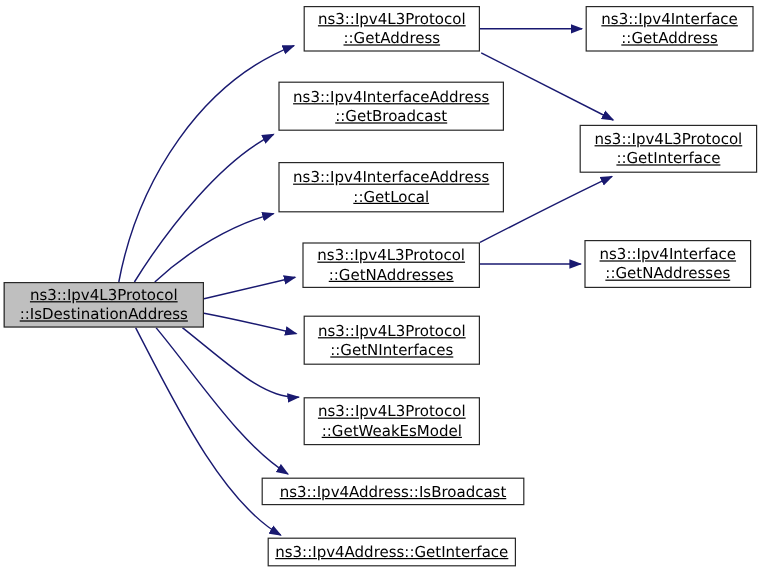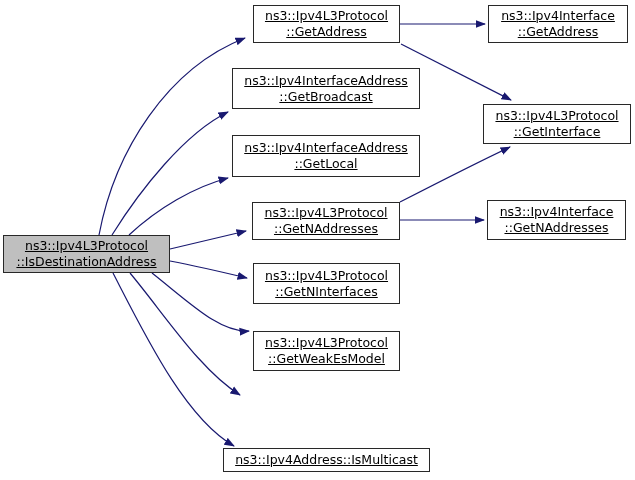--- a/index.html
+++ b/index.html
@@ -106,23 +106,26 @@
   <div class="node" style="left:253px; top:263px; width:147px; height:41px;">
     <span class="lbl">ns3::Ipv4L3Protocol
 ::GetNInterfaces</span>
   </div>
 
   <div class="node" style="left:253px; top:331px; width:147px; height:40px;">
     <span class="lbl">ns3::Ipv4L3Protocol
 ::GetWeakEsModel</span>
   </div>
 
+  <div class="node" style="left:218px; top:398px; width:219px; height:23px;">
+    <span class="lbl">ns3::Ipv4Address::IsBroadcast</span>
+  </div>
 
   <div class="node" style="left:223px; top:448px; width:207px; height:24px;">
-    <span class="lbl">ns3::Ipv4Address::IsMulticast</span>
+    <span class="lbl">ns3::Ipv4Address::GetInterface</span>
   </div>
 
   <div class="node" style="left:488px; top:5px; width:140px; height:38px;">
     <span class="lbl">ns3::Ipv4Interface
 ::GetAddress</span>
   </div>
 
   <div class="node" style="left:483px; top:104px; width:148px; height:40px;">
     <span class="lbl">ns3::Ipv4L3Protocol
 ::GetInterface</span>

